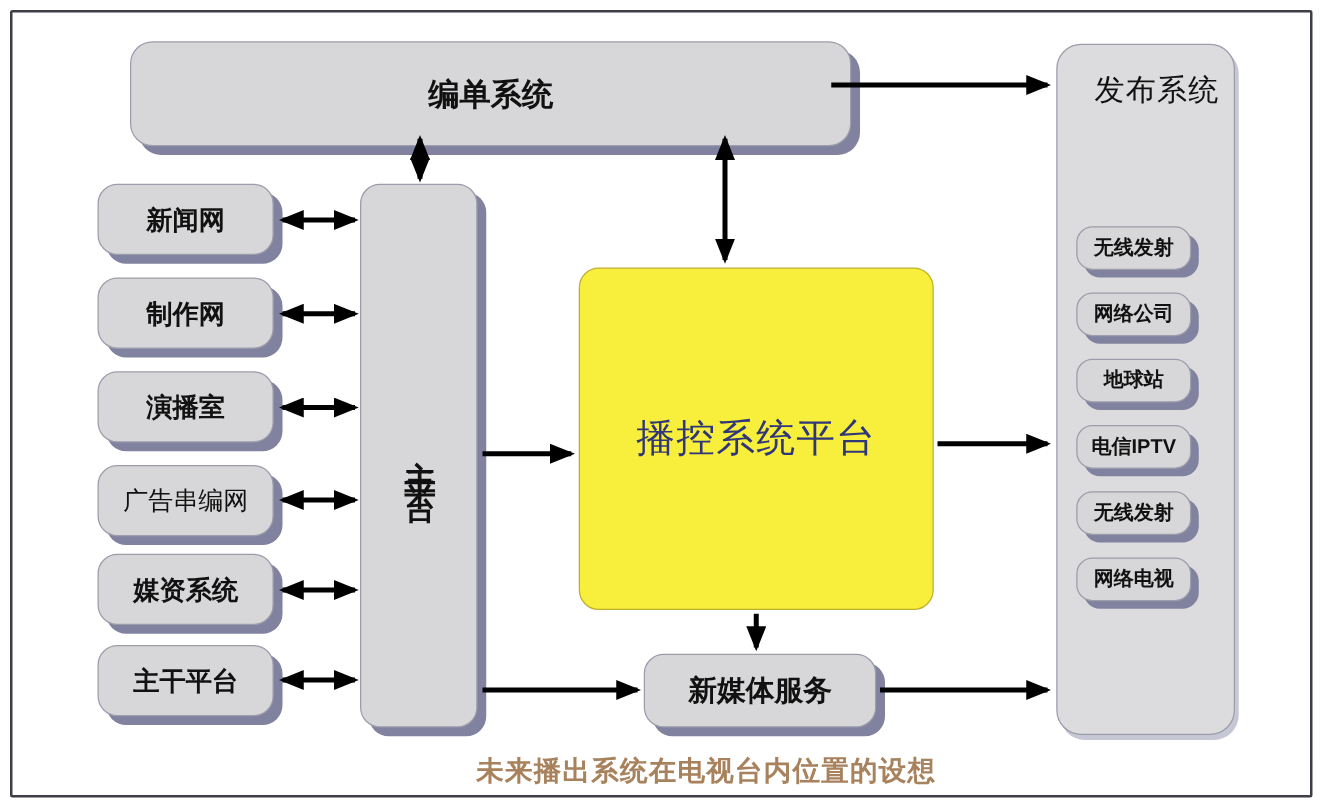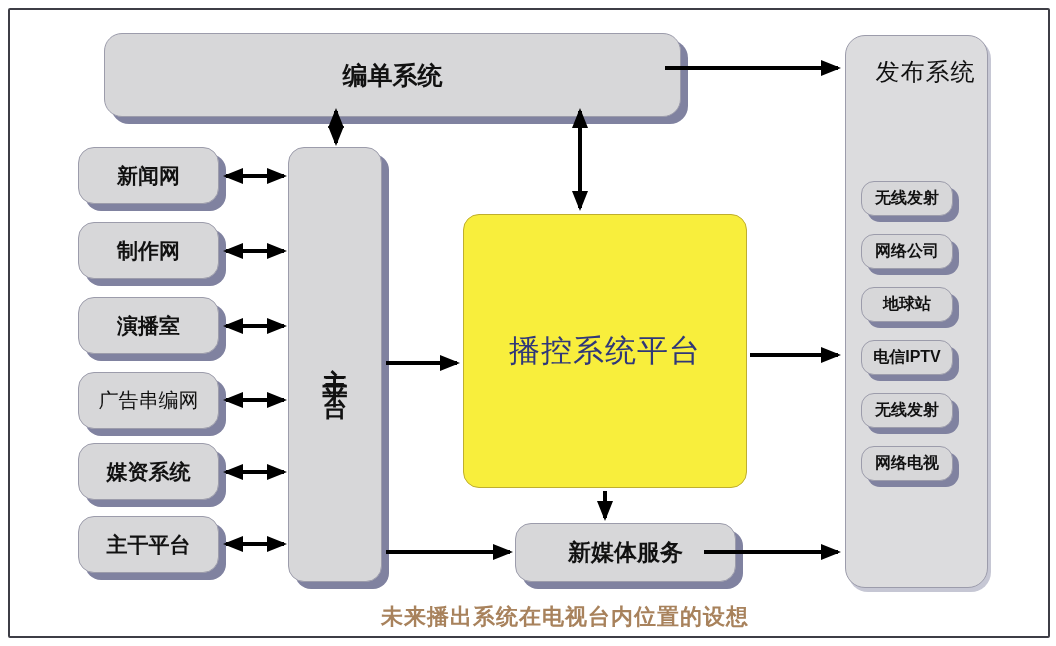--- a/index.html
+++ b/index.html
@@ -55,21 +55,21 @@
     writing-mode:vertical-rl;text-orientation:upright;letter-spacing:8px;line-height:1;
   }
   #node-broadcast-control{
     position:absolute;left:463px;top:214px;width:284px;height:274px;
     display:flex;align-items:center;justify-content:center;
     background:var(--yellow,#f8ee3c);
     border:1px solid var(--yellow-border,#bfae2e);
     border-radius:16px;box-sizing:border-box;
     color:var(--yellow-text,#2f3779);font-size:31px;font-weight:500;letter-spacing:1px;
   }
-  #node-new-media{left:515px;top:523px;width:221px;height:59px;font-size:23px;font-weight:bold;}
+  #node-new-media{left:515px;top:523px;width:186px;height:59px;font-size:23px;font-weight:bold;}
   #caption{
     position:absolute;left:200px;top:602px;width:730px;text-align:center;
     font-family:"Liberation Serif","DejaVu Serif",serif;
     font-size:22px;font-weight:bold;color:var(--caption,#a8825c);letter-spacing:1px;
   }
   #arrow-layer{position:absolute;left:0;top:0;width:1056px;height:646px;pointer-events:none;}
   #arrow-layer line{stroke:var(--arrow,#000);stroke-width:4;}
 </style>
 </head>
 <body>

